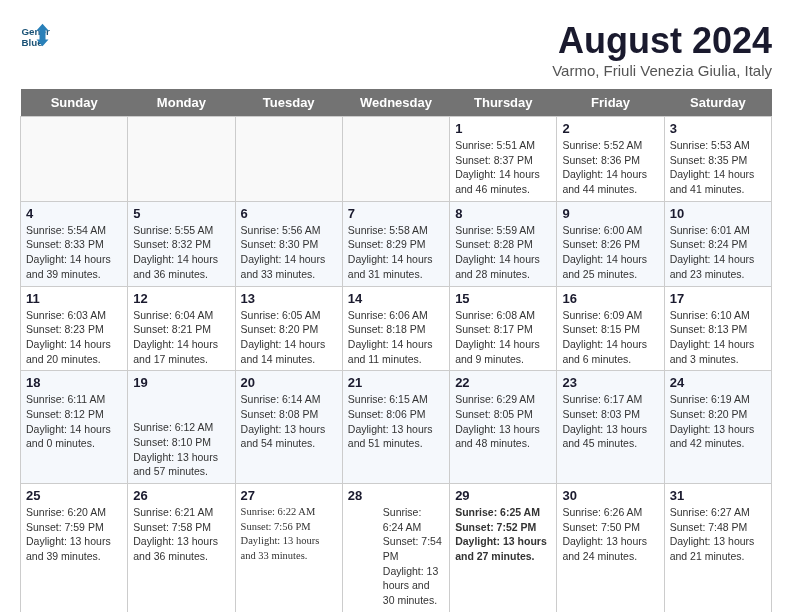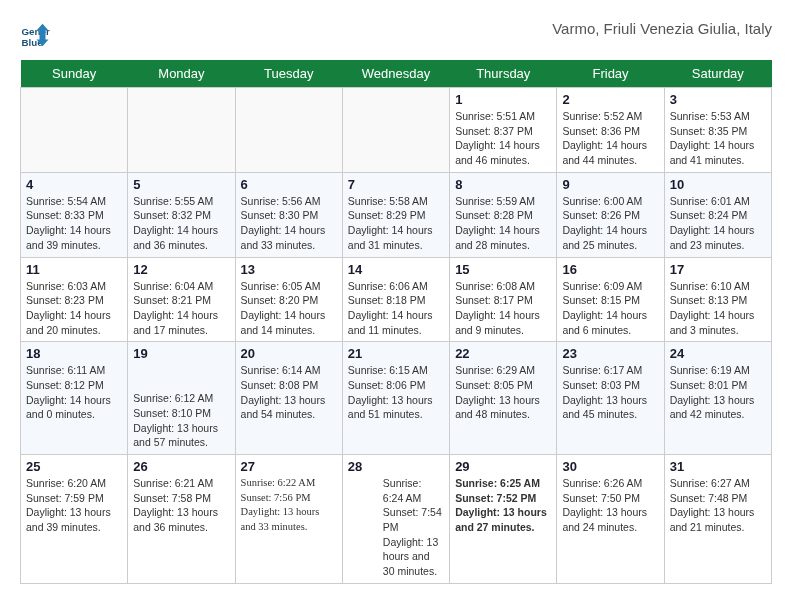--- a/index.html
+++ b/index.html
@@ -36,26 +36,26 @@
     .location {
       font-size: 15px;
       color: #555;
     }
     table {
       width: 100%;
       border-collapse: collapse;
       font-size: 11px;
     }
     th {
-      background-color: #15803d;
+      background-color: #737373;
       color: white;
       text-align: center;
       padding: 6px 4px;
       font-size: 13px;
-      font-weight: normal;
+      font-weight: bold;
     }
     td {
       border: 1px solid #ccc;
       vertical-align: top;
       padding: 4px 5px;
       width: calc(100% / 7);
       min-height: 80px;
       background: #fff;
     }
     td.empty {
@@ -81,20 +81,21 @@
 
 <div class="header">
   <div class="logo">
     <svg class="logo-icon" viewBox="0 0 40 40">
       <text x="2" y="20" font-size="13" font-weight="bold" fill="#1a5276">General</text>
       <text x="2" y="34" font-size="13" font-weight="bold" fill="#1a5276">Blue</text>
       <polygon points="30,5 38,14 34,14 34,26 38,26 30,35 22,26 26,26 26,14 22,14" fill="#2980b9"></polygon>
     </svg>
   </div>
   <div class="title-area">
+    <div class="month-year">August 2024</div>
     <div class="location">Varmo, Friuli Venezia Giulia, Italy</div>
   </div>
 </div>
 
 <table>
   <thead>
     <tr>
     <th>Sunday</th>
         <th>Monday</th>
         <th>Tuesday</th>
@@ -250,21 +251,21 @@
         </td>
         <td>
           <div class="day-num">23</div>
           <div class="day-info" style="white-space: pre-line;">Sunrise: 6:17 AM
 Sunset: 8:03 PM
 Daylight: 13 hours and 45 minutes.</div>
         </td>
         <td>
           <div class="day-num">24</div>
           <div class="day-info" style="white-space: pre-line;">Sunrise: 6:19 AM
-Sunset: 8:01 PM
+Sunset: 8:20 PM
 Daylight: 13 hours and 42 minutes.</div>
         </td>
       </tr>
       <tr>
         <td>
           <div class="day-num">25</div>
           <div class="day-info" style="white-space: pre-line;">Sunrise: 6:20 AM
 Sunset: 7:59 PM
 Daylight: 13 hours and 39 minutes.</div>
         </td>

